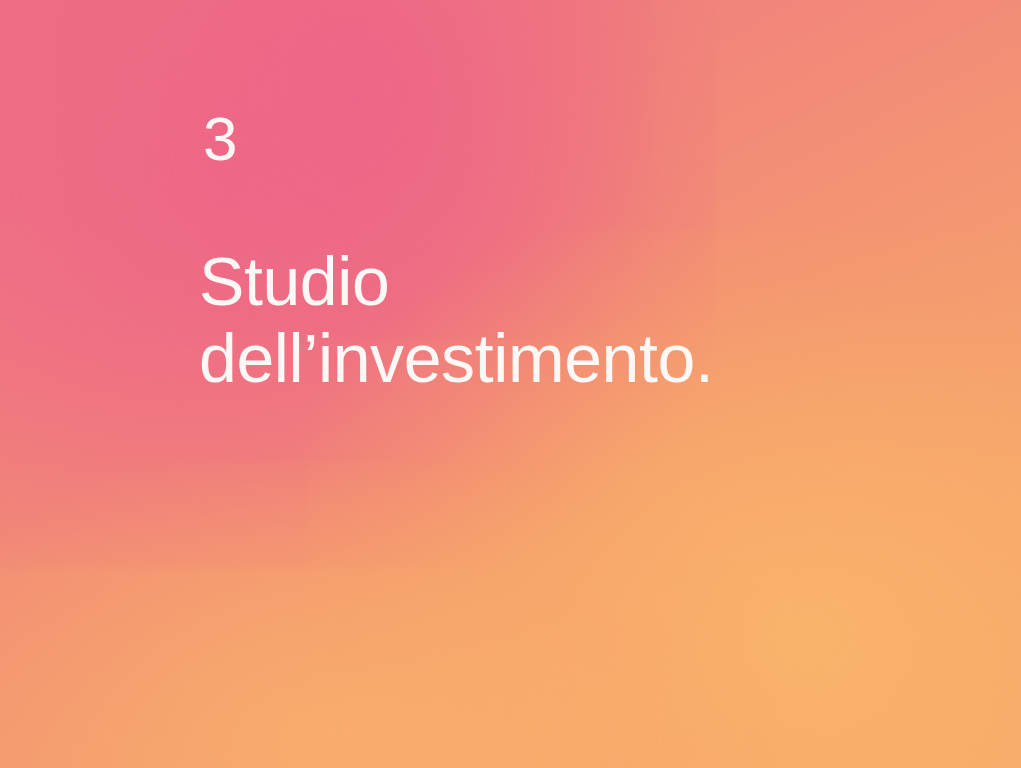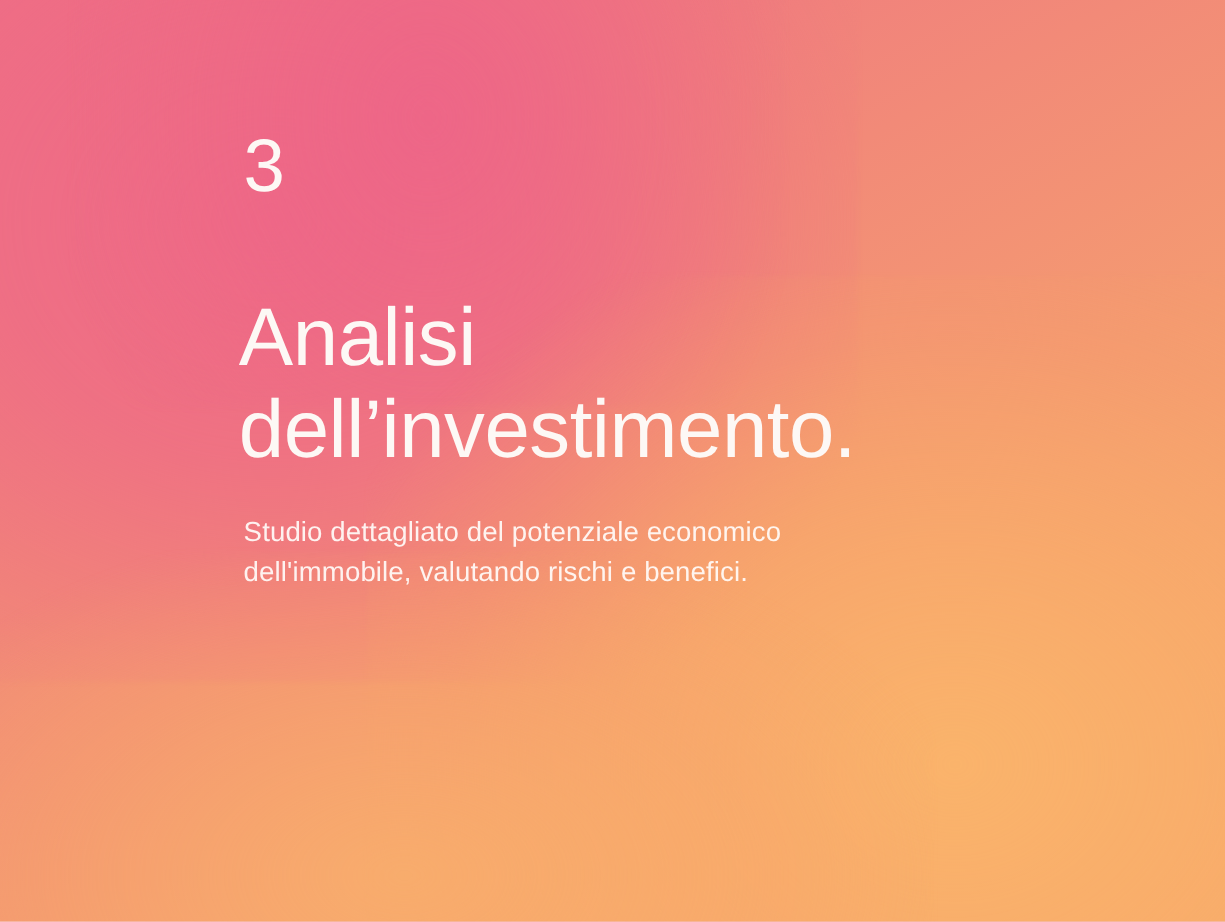--- a/index.html
+++ b/index.html
@@ -149,20 +149,18 @@
   <div class="grad-base"></div>
   <div class="grad-pink-bloom"></div>
   <div class="grad-pink-top"></div>
   <div class="grad-orange-bloom"></div>
   <div class="grad-orange-bottom"></div>
 
   <div class="content">
 
     <div class="section-number">3</div>
 
-    <h1 class="slide-heading">Analisi
+    <h1 class="slide-heading">Studio
 dell’investimento.</h1>
 
-    <p class="slide-subtitle">Studio dettagliato del potenziale economico
-dell'immobile, valutando rischi e benefici.</p>
 
   </div>
 </div>
 
 </body></html>

